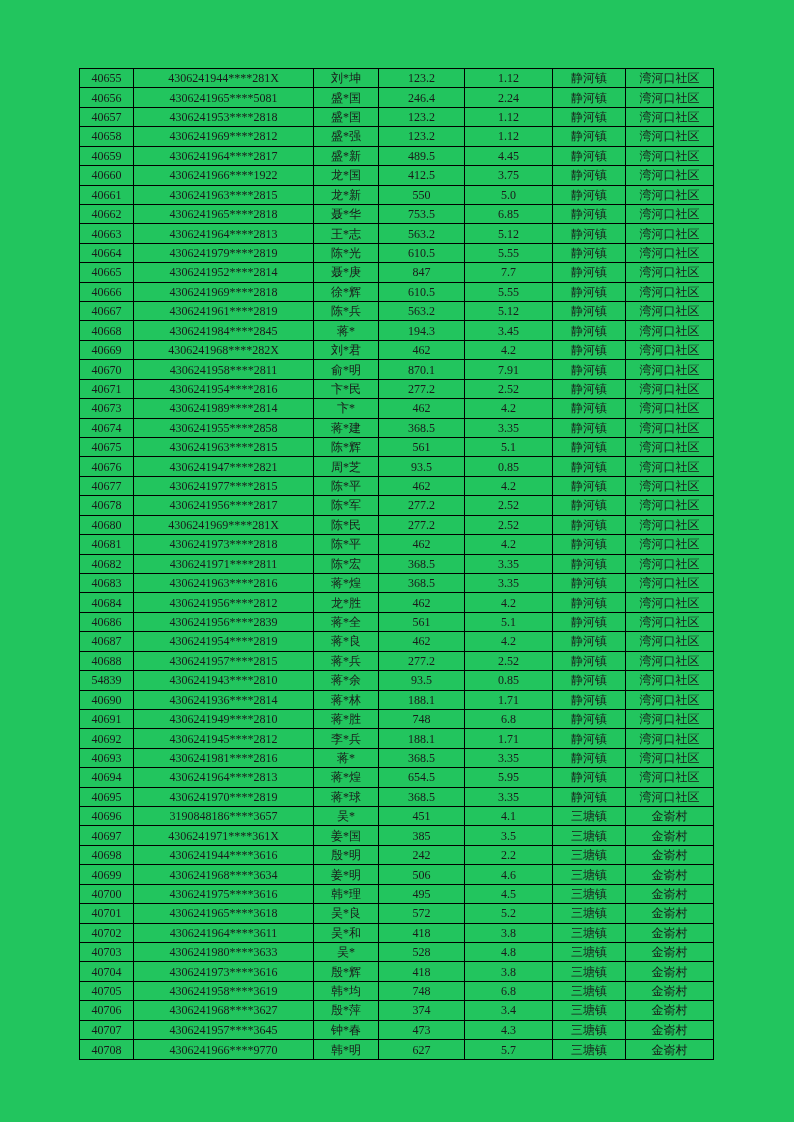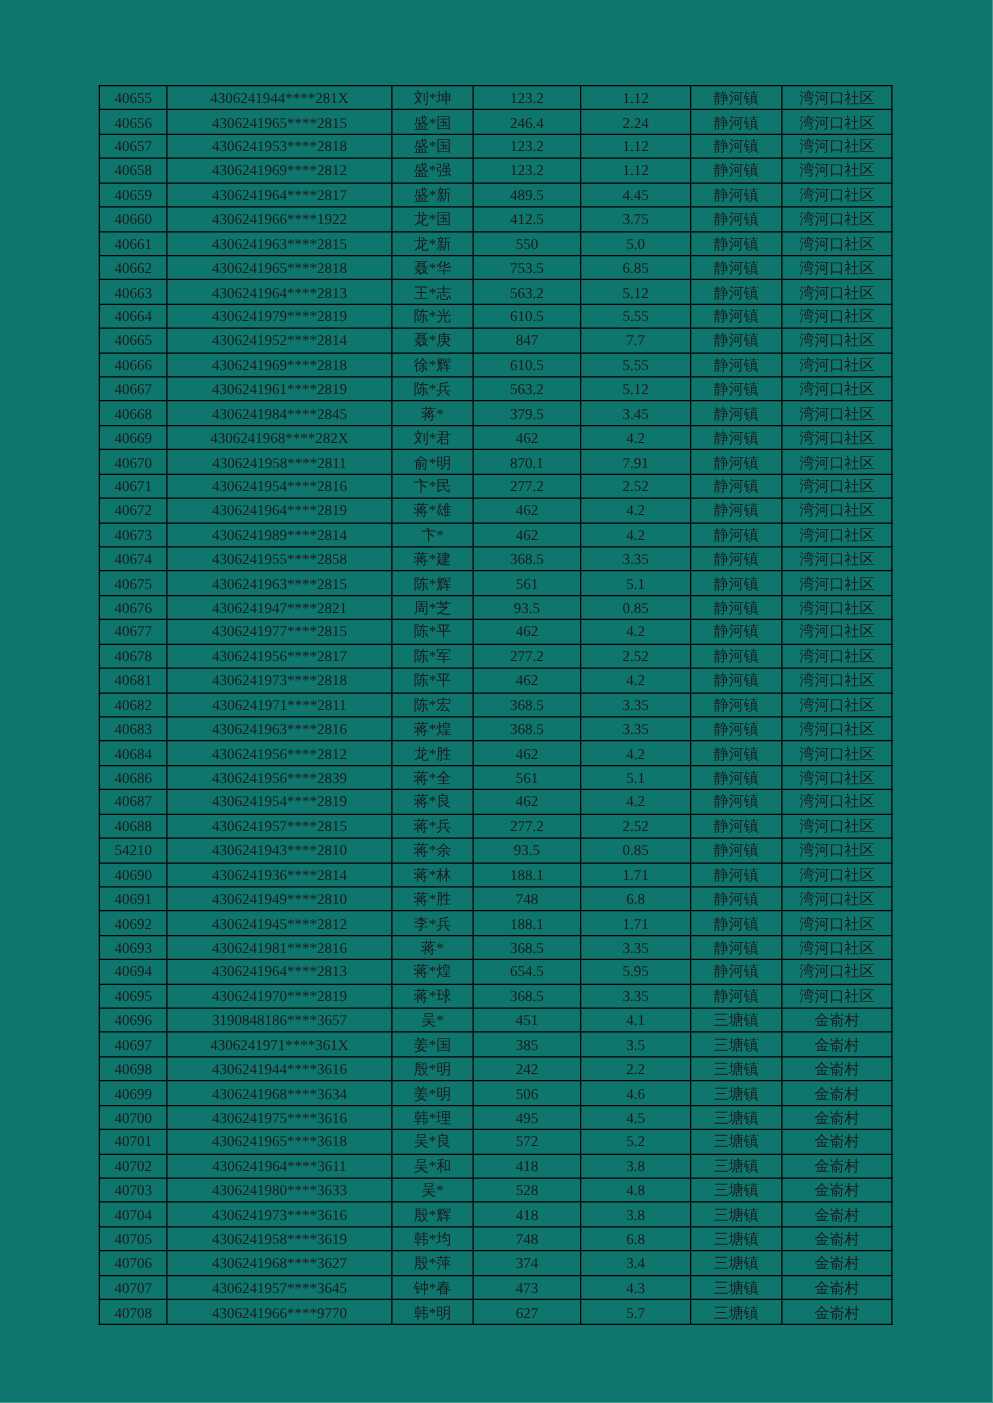--- a/index.html
+++ b/index.html
@@ -10,21 +10,21 @@
     width: 794px;
     height: 1122px;
     position: relative;
     background: #ffffff;
     font-family: "Liberation Serif", "DejaVu Serif", serif;
     color: #1a1a1a;
   }
   .page {
     position: absolute;
     inset: 0;
-    background: #0f766e;
+    background: #22c55e;
     overflow: hidden;
   }
   table.data-table {
     position: absolute;
     left: 79px;
     top: 68px;
     width: 634px;
     height: 992px;
     border-collapse: collapse;
     table-layout: fixed;
@@ -63,21 +63,21 @@
           <td>40655</td>
           <td>4306241944****281X</td>
           <td class="cjk">刘*坤</td>
           <td>123.2</td>
           <td>1.12</td>
           <td class="cjk">静河镇</td>
           <td class="cjk">湾河口社区</td>
         </tr>
         <tr>
           <td>40656</td>
-          <td>4306241965****2815</td>
+          <td>4306241965****5081</td>
           <td class="cjk">盛*国</td>
           <td>246.4</td>
           <td>2.24</td>
           <td class="cjk">静河镇</td>
           <td class="cjk">湾河口社区</td>
         </tr>
         <tr>
           <td>40657</td>
           <td>4306241953****2818</td>
           <td class="cjk">盛*国</td>
@@ -173,21 +173,21 @@
           <td class="cjk">陈*兵</td>
           <td>563.2</td>
           <td>5.12</td>
           <td class="cjk">静河镇</td>
           <td class="cjk">湾河口社区</td>
         </tr>
         <tr>
           <td>40668</td>
           <td>4306241984****2845</td>
           <td class="cjk">蒋*</td>
-          <td>379.5</td>
+          <td>194.3</td>
           <td>3.45</td>
           <td class="cjk">静河镇</td>
           <td class="cjk">湾河口社区</td>
         </tr>
         <tr>
           <td>40669</td>
           <td>4306241968****282X</td>
           <td class="cjk">刘*君</td>
           <td>462</td>
           <td>4.2</td>
@@ -206,29 +206,20 @@
         <tr>
           <td>40671</td>
           <td>4306241954****2816</td>
           <td class="cjk">卞*民</td>
           <td>277.2</td>
           <td>2.52</td>
           <td class="cjk">静河镇</td>
           <td class="cjk">湾河口社区</td>
         </tr>
         <tr>
-          <td>40672</td>
-          <td>4306241964****2819</td>
-          <td class="cjk">蒋*雄</td>
-          <td>462</td>
-          <td>4.2</td>
-          <td class="cjk">静河镇</td>
-          <td class="cjk">湾河口社区</td>
-        </tr>
-        <tr>
           <td>40673</td>
           <td>4306241989****2814</td>
           <td class="cjk">卞*</td>
           <td>462</td>
           <td>4.2</td>
           <td class="cjk">静河镇</td>
           <td class="cjk">湾河口社区</td>
         </tr>
         <tr>
           <td>40674</td>
@@ -269,20 +260,29 @@
         <tr>
           <td>40678</td>
           <td>4306241956****2817</td>
           <td class="cjk">陈*军</td>
           <td>277.2</td>
           <td>2.52</td>
           <td class="cjk">静河镇</td>
           <td class="cjk">湾河口社区</td>
         </tr>
         <tr>
+          <td>40680</td>
+          <td>4306241969****281X</td>
+          <td class="cjk">陈*民</td>
+          <td>277.2</td>
+          <td>2.52</td>
+          <td class="cjk">静河镇</td>
+          <td class="cjk">湾河口社区</td>
+        </tr>
+        <tr>
           <td>40681</td>
           <td>4306241973****2818</td>
           <td class="cjk">陈*平</td>
           <td>462</td>
           <td>4.2</td>
           <td class="cjk">静河镇</td>
           <td class="cjk">湾河口社区</td>
         </tr>
         <tr>
           <td>40682</td>
@@ -332,21 +332,21 @@
         <tr>
           <td>40688</td>
           <td>4306241957****2815</td>
           <td class="cjk">蒋*兵</td>
           <td>277.2</td>
           <td>2.52</td>
           <td class="cjk">静河镇</td>
           <td class="cjk">湾河口社区</td>
         </tr>
         <tr>
-          <td>54210</td>
+          <td>54839</td>
           <td>4306241943****2810</td>
           <td class="cjk">蒋*余</td>
           <td>93.5</td>
           <td>0.85</td>
           <td class="cjk">静河镇</td>
           <td class="cjk">湾河口社区</td>
         </tr>
         <tr>
           <td>40690</td>
           <td>4306241936****2814</td>

